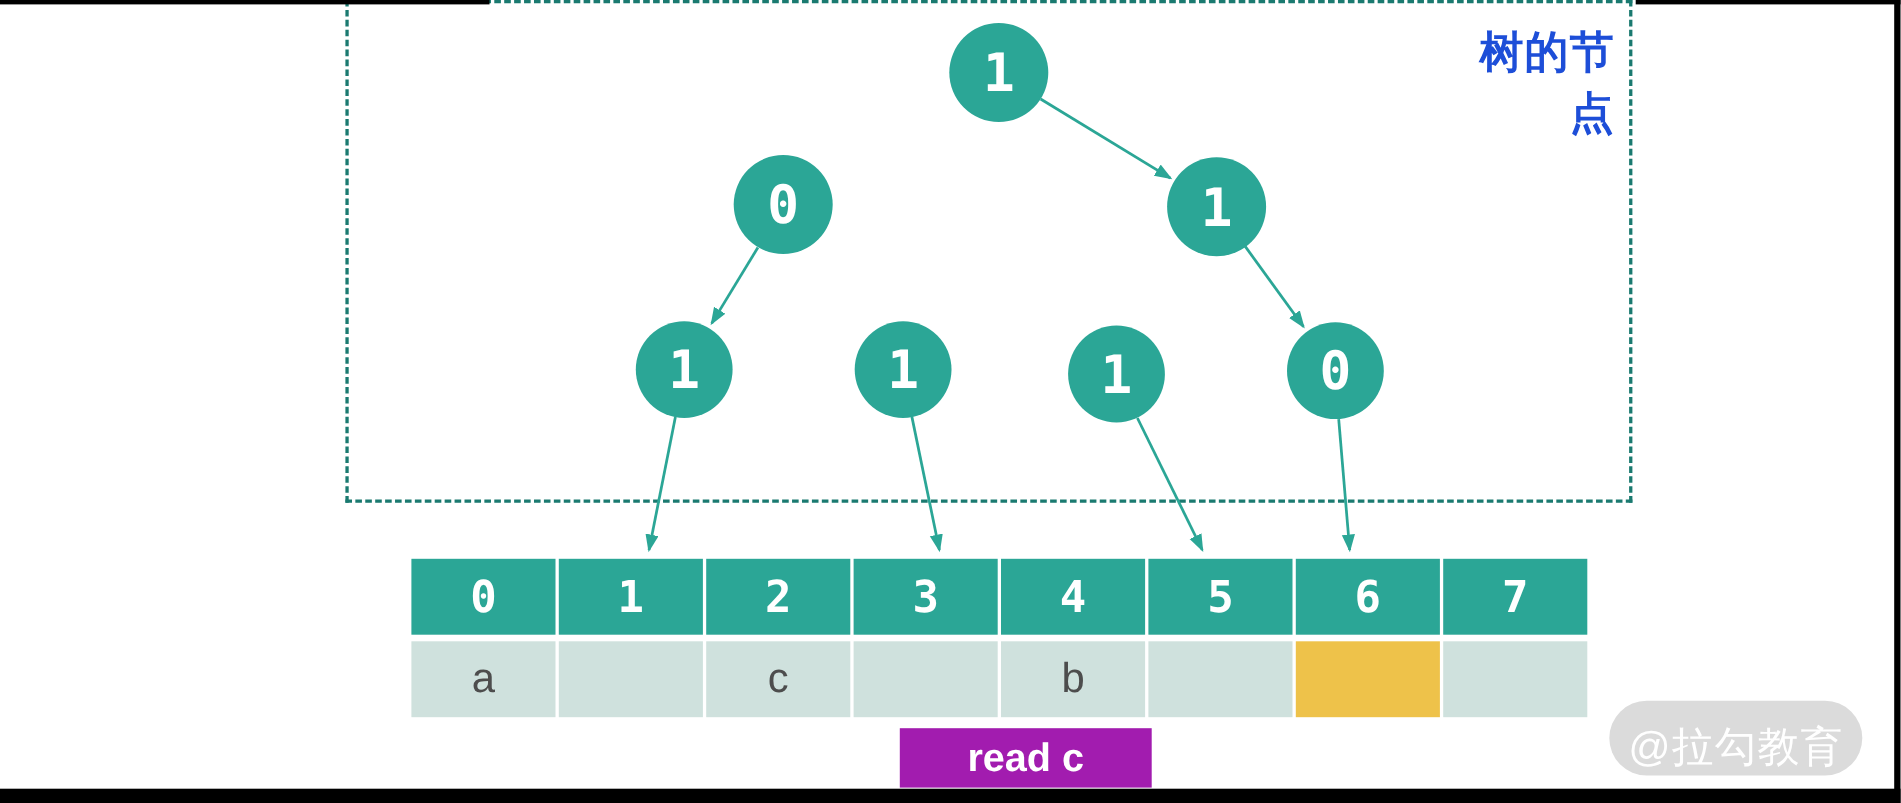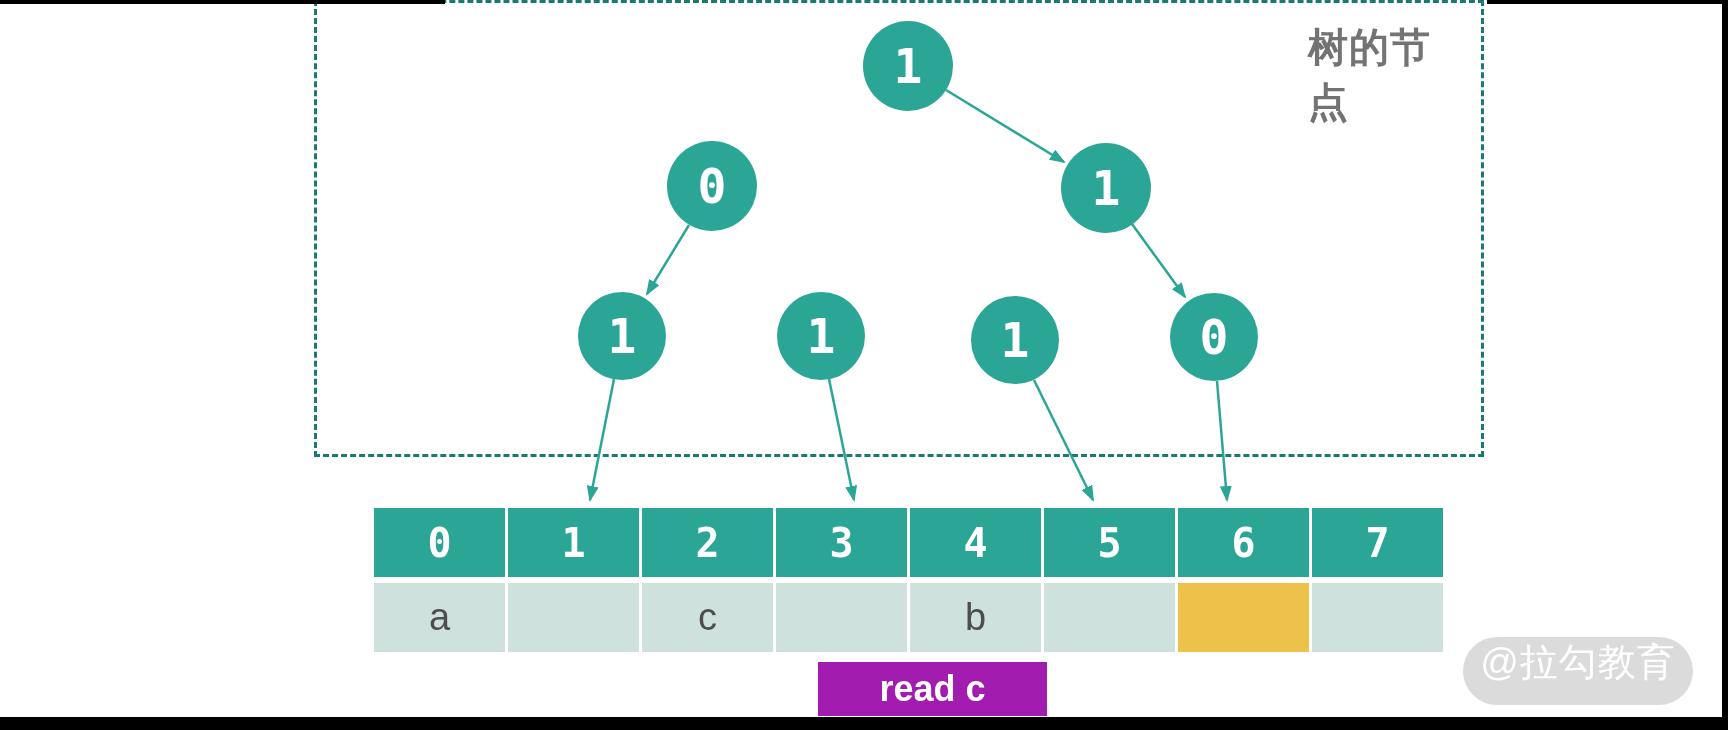--- a/index.html
+++ b/index.html
@@ -26,24 +26,25 @@
     border: 3px dashed #1A7A70;
     box-sizing: border-box;
     z-index: 1;
   }
   .panel-label {
     position: absolute;
     left: 1308px; top: 20px;
     width: 160px;
     font-size: 40px;
     font-weight: 700;
-    color: #737373;
+    color: #1d4ed8;
     letter-spacing: 1px;
     z-index: 2;
     font-family: "Liberation Sans", sans-serif;
+    text-align: right;
   }
 
   .tree-svg { position: absolute; left: 0; top: 0; z-index: 3; }
   .tree-svg text.node-digit {
     fill: #ffffff;
     font-size: 48px;
     font-weight: 700;
     font-family: "DejaVu Sans Mono", "DejaVu Sans", monospace;
     text-anchor: middle;
   }
@@ -100,21 +101,21 @@
   }
 
   .watermark {
     position: absolute;
     left: 1463px; top: 637px;
     width: 230px; height: 68px;
     background: #DBDBDB;
     border-radius: 34px;
     color: #ffffff;
     font-size: 38px;
-    display: flex; align-items: flex-start; justify-content: center;
+    display: flex; align-items: flex-end; justify-content: center;
     z-index: 5;
     letter-spacing: 1px;
   }
 </style>
 </head>
 <body>
 
 <div class="stage">
 
   <div class="dashed-box"></div>

